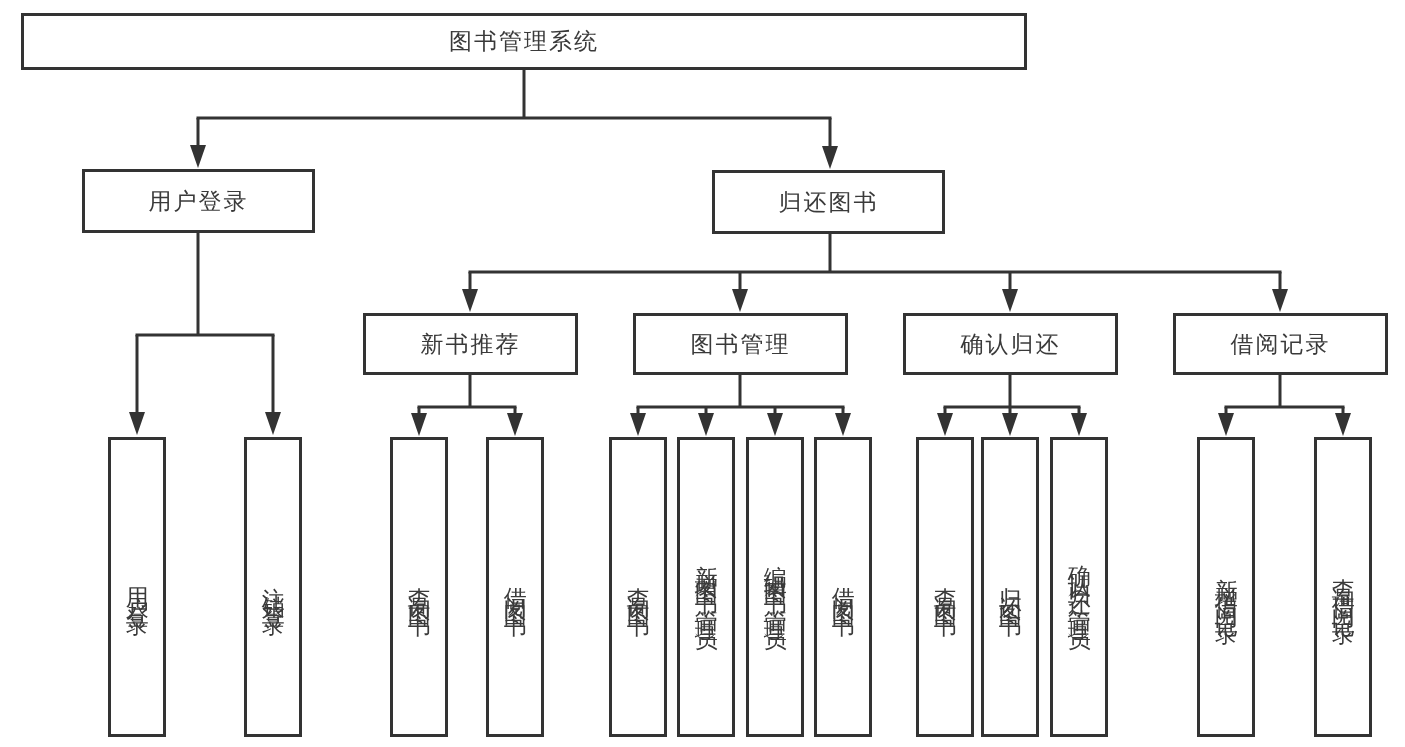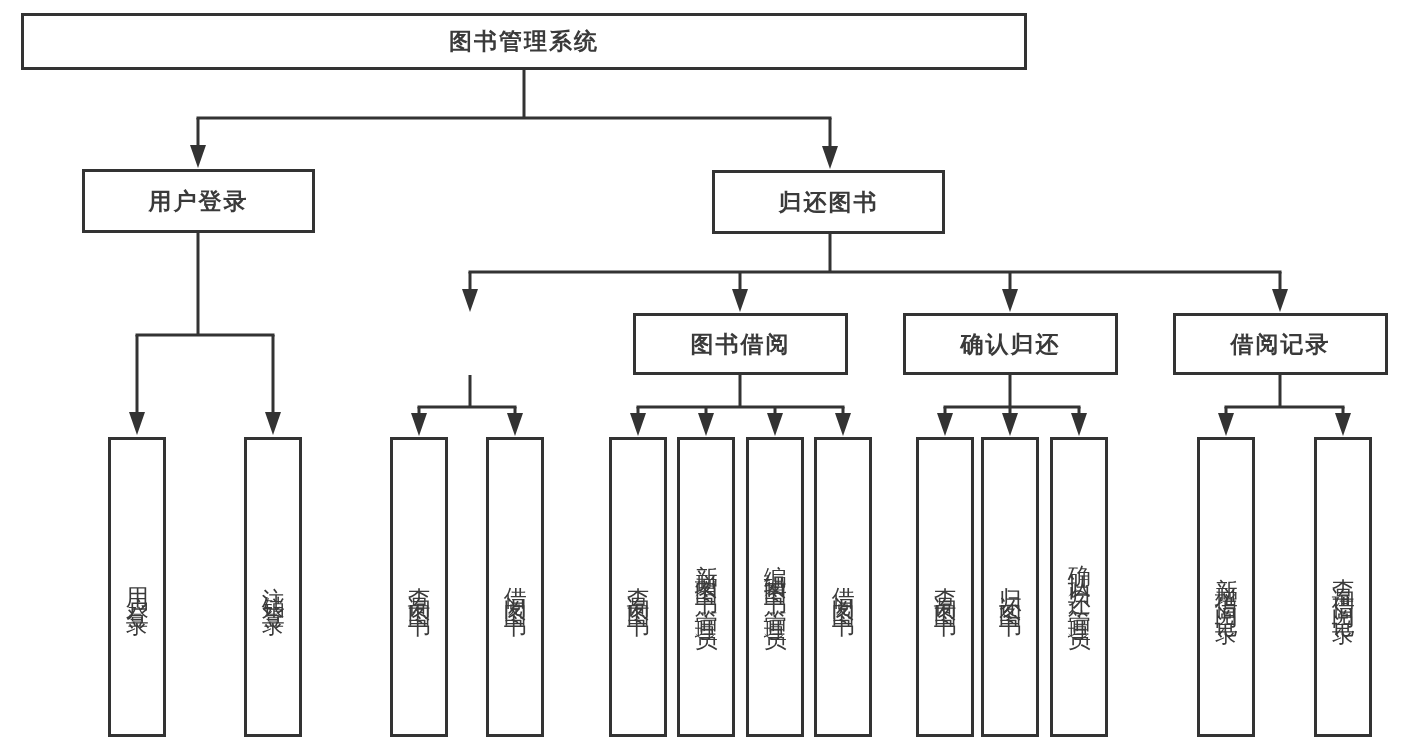--- a/index.html
+++ b/index.html
@@ -20,21 +20,20 @@
     background:#ffffff;
     border:3px solid #333333;
     display:flex;align-items:center;justify-content:center;
     color:#3a3a3a;
     z-index:2;
   }
   .h-box{
     font-size:23px;
     letter-spacing:2px;
     white-space:nowrap;
-    font-weight:bold;
   }
   .v-box{
     width:58px;height:300px;top:437px;
   }
   .v-box .v-label{
     writing-mode:vertical-rl;
     text-orientation:mixed;
     font-size:23px;
     letter-spacing:9px;
     line-height:1.2;
@@ -149,22 +148,25 @@
     <span>图书管理系统</span>
   </div>
 
   <div class="node h-box" style="left:82px;top:169px;width:233px;height:64px;">
     <span>用户登录</span>
   </div>
   <div class="node h-box" style="left:712px;top:170px;width:233px;height:64px;">
     <span>归还图书</span>
   </div>
 
+  <div class="node h-box" style="left:363px;top:313px;width:215px;height:62px;">
+    <span>新书推荐</span>
+  </div>
   <div class="node h-box" style="left:633px;top:313px;width:215px;height:62px;">
-    <span>图书借阅</span>
+    <span>图书管理</span>
   </div>
   <div class="node h-box" style="left:903px;top:313px;width:215px;height:62px;">
     <span>确认归还</span>
   </div>
   <div class="node h-box" style="left:1173px;top:313px;width:215px;height:62px;">
     <span>借阅记录</span>
   </div>
 
   <div class="node v-box" style="left:108px;">
     <span class="v-label">用户登录</span>

